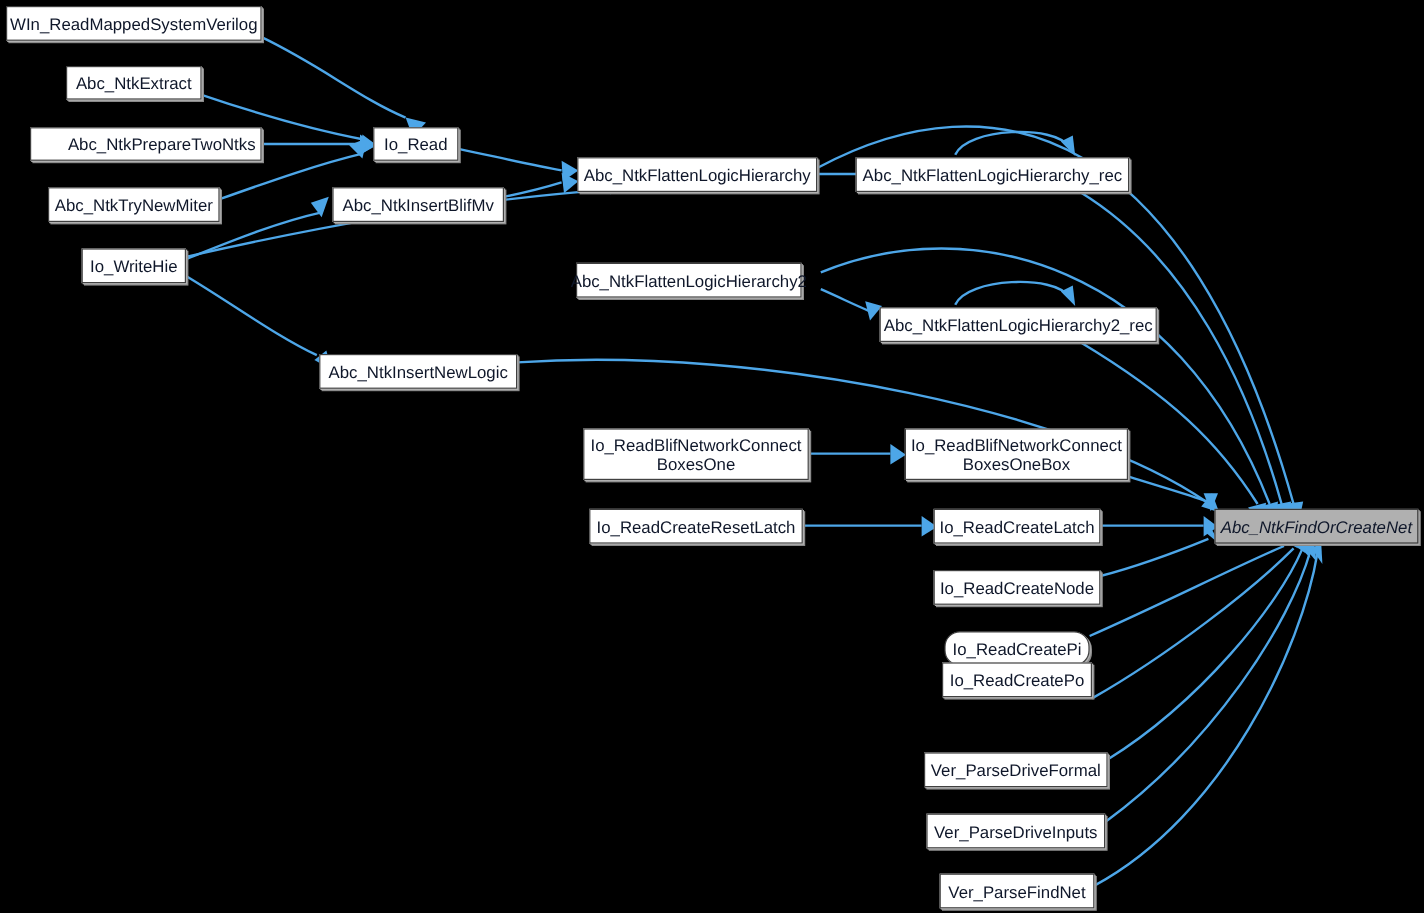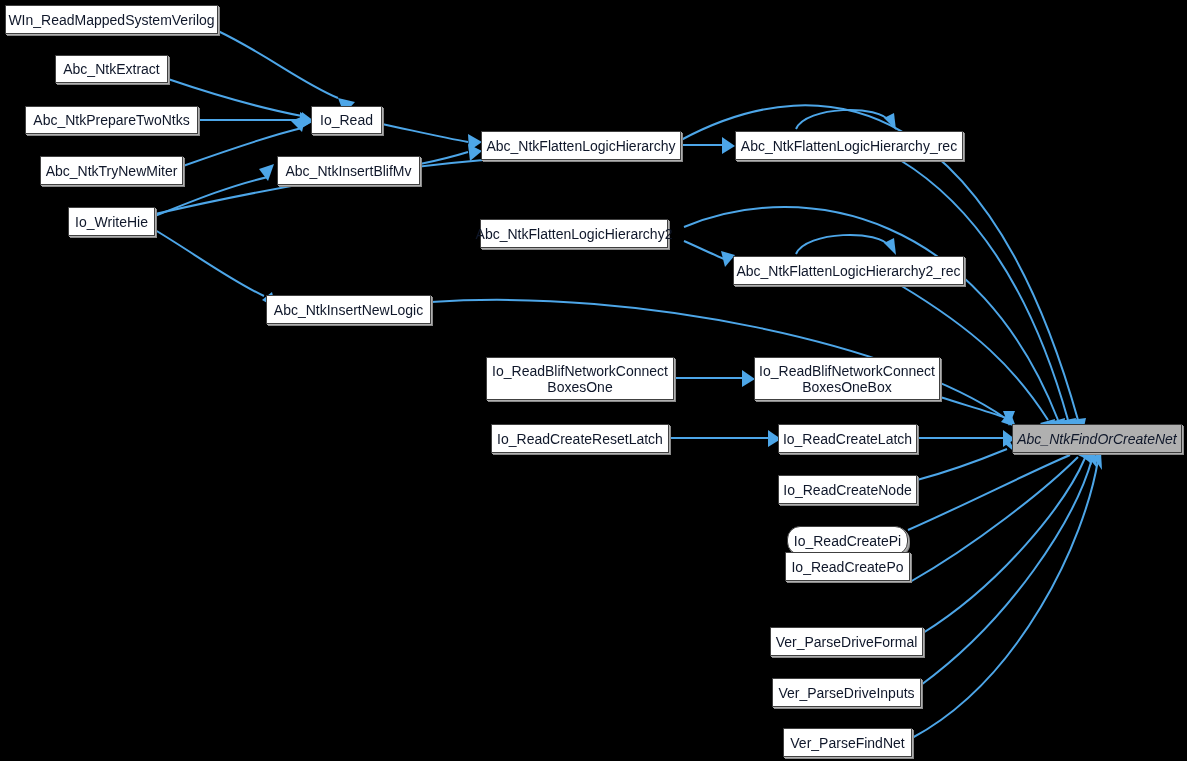--- a/index.html
+++ b/index.html
@@ -166,28 +166,28 @@
         <path d="M 921,685 C 1010,620 1075,520 1092,459" fill="none" stroke="#4da6e8" stroke-width="2"></path>
         <path d="M 1087,456 l 10,12 l -2,-18 z" fill="#4da6e8" stroke="none"></path>
       </g>
       <g>
         <path d="M 912,738 C 1020,680 1085,540 1098,460" fill="none" stroke="#4da6e8" stroke-width="2"></path>
         <path d="M 1093,457 l 9,13 l -1,-18 z" fill="#4da6e8" stroke="none"></path>
       </g>
     </svg>
 <div class="node" style="left: 5px; top: 5px; width: 213px; height: 29px;"><span>WIn_ReadMappedSystemVerilog</span></div>
     <div class="node" style="left: 55px; top: 55px; width: 113px; height: 28px;"><span>Abc_NtkExtract</span></div>
-    <div class="node" style="left: 25px; top: 106px; width: 173px; height: 28px;"><span>Abc_NtkPrepareTwoNtks</span></div>
+    <div class="node" style="left: 25px; top: 106px; width: 193px; height: 28px; justify-content: flex-end;"><span>Abc_NtkPrepareTwoNtks</span></div>
     <div class="node" style="left: 40px; top: 156px; width: 143px; height: 29px;"><span>Abc_NtkTryNewMiter</span></div>
     <div class="node" style="left: 68px; top: 207px; width: 87px; height: 29px;"><span>Io_WriteHie</span></div>
     <div class="node" style="left: 311px; top: 106px; width: 71px; height: 28px;"><span>Io_Read</span></div>
     <div class="node" style="left: 277px; top: 156px; width: 143px; height: 29px;"><span>Abc_NtkInsertBlifMv</span></div>
     <div class="node" style="left: 266px; top: 295px; width: 165px; height: 29px;"><span>Abc_NtkInsertNewLogic</span></div>
     <div class="node" style="left: 481px; top: 131px; width: 200px; height: 29px;"><span>Abc_NtkFlattenLogicHierarchy</span></div>
-    <div class="node" style="left: 735px; top: 131px; width: 228px; height: 29px;"><span>Abc_NtkFlattenLogicHierarchy_rec</span></div>
+    <div class="node" style="left: 713px; top: 131px; width: 228px; height: 29px;"><span>Abc_NtkFlattenLogicHierarchy_rec</span></div>
     <div class="node" style="left: 480px; top: 219px; width: 188px; height: 29px;"><span>Abc_NtkFlattenLogicHierarchy2</span></div>
     <div class="node" style="left: 733px; top: 256px; width: 231px; height: 29px;"><span>Abc_NtkFlattenLogicHierarchy2_rec</span></div>
     <div class="node" style="left: 486px; top: 357px; width: 188px; height: 43px;"><span>Io_ReadBlifNetworkConnect
 BoxesOne</span></div>
     <div class="node" style="left: 754px; top: 357px; width: 186px; height: 43px;"><span>Io_ReadBlifNetworkConnect
 BoxesOneBox</span></div>
     <div class="node" style="left: 491px; top: 424px; width: 178px; height: 29px;"><span>Io_ReadCreateResetLatch</span></div>
     <div class="node" style="left: 778px; top: 424px; width: 139px; height: 29px;"><span>Io_ReadCreateLatch</span></div>
     <div class="node" style="left: 778px; top: 475px; width: 139px; height: 29px;"><span>Io_ReadCreateNode</span></div>
     <div class="node" style="left: 787px; top: 526px; width: 121px; height: 29px; border-radius: 13px;"><span>Io_ReadCreatePi</span></div>

